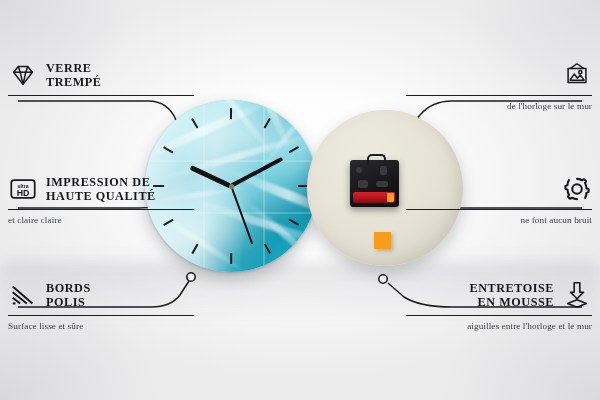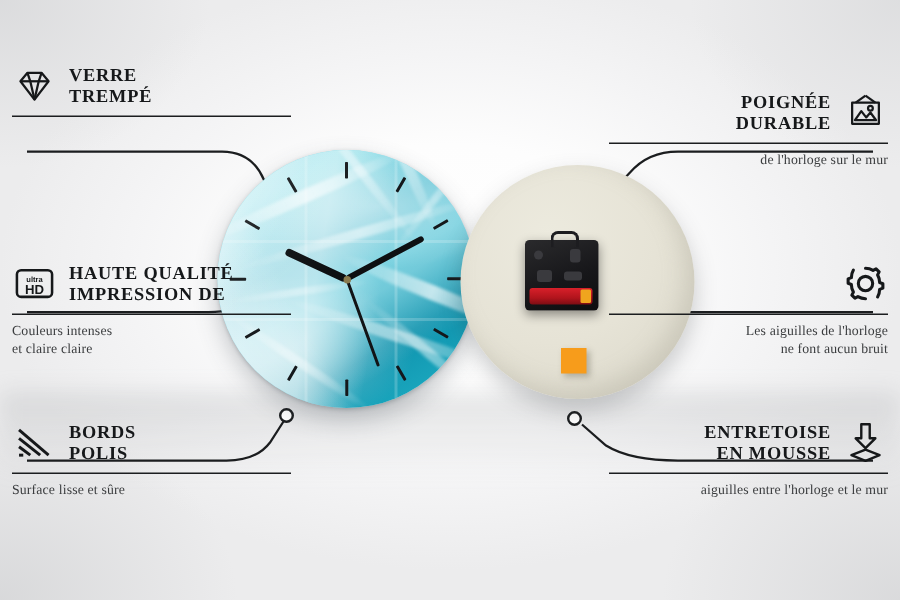--- a/index.html
+++ b/index.html
@@ -316,21 +316,21 @@
       <div class="mech-dot" style="left:30px; top:6px;  width:7px; height:9px; border-radius:2px;"></div>
       <div class="mech-dot" style="left:8px;  top:20px; width:10px; height:8px; border-radius:2px;"></div>
       <div class="mech-dot" style="left:26px; top:21px; width:12px; height:6px; border-radius:2px;"></div>
       <div class="battery">
         <div class="battery-plus"></div>
       </div>
     </div>
     <div class="foam"></div>
   </div>
 
-  <div class="feat left" style="top:40px;">
+  <div class="feat left" style="top:58px;">
     <div class="feat-head">
       <svg class="ico" viewBox="0 0 32 32">
         <g fill="none" stroke="#16181a" stroke-width="1.6" stroke-linejoin="round">
           <path d="M6,13 L11,7 L21,7 L26,13 L16,26 Z"></path>
           <path d="M6,13 L26,13"></path>
           <path d="M11,7 L13,13 L16,26"></path>
           <path d="M21,7 L19,13 L16,26"></path>
         </g>
       </svg>
       <div class="feat-title">
@@ -342,27 +342,26 @@
   </div>
 
   <div class="feat left" style="top:172px;">
     <div class="feat-head">
       <svg class="ico" viewBox="0 0 32 32">
         <rect x="3.5" y="6.5" width="25" height="19" rx="3" fill="none" stroke="#16181a" stroke-width="1.8"></rect>
         <text x="16" y="14.6" text-anchor="middle" font-family="Liberation Sans, sans-serif" font-size="5.4" font-weight="bold" fill="#16181a">ultra</text>
         <text x="16" y="23.2" text-anchor="middle" font-family="Liberation Sans, sans-serif" font-size="9.4" font-weight="bold" fill="#16181a">HD</text>
       </svg>
       <div class="feat-title">
+        <div>IMPRESSION DE</div>
         <div>HAUTE QUALITÉ</div>
-        <div>IMPRESSION DE</div>
       </div>
     </div>
     <div class="rule"></div>
     <div class="feat-desc">
-      <div>Couleurs intenses</div>
       <div>et claire claire</div>
     </div>
   </div>
 
   <div class="feat left" style="top:278px;">
     <div class="feat-head">
       <svg class="ico" viewBox="0 0 32 32">
         <g stroke="#16181a" stroke-width="2.1" stroke-linecap="butt">
           <line x1="5" y1="7" x2="26" y2="25"></line>
           <line x1="5" y1="13" x2="20" y2="25"></line>
@@ -385,24 +384,20 @@
     <div class="feat-head">
       <svg class="ico" viewBox="0 0 32 32">
         <g fill="none" stroke="#16181a" stroke-width="1.6" stroke-linejoin="round">
           <path d="M16,4 L9,9"></path>
           <path d="M16,4 L23,9"></path>
           <rect x="6.5" y="9" width="19" height="15"></rect>
           <path d="M8.5,21.5 L13,15 L16.5,19.5 L19.5,16 L23.5,21.5 Z"></path>
           <circle cx="19.5" cy="13" r="1.7"></circle>
         </g>
       </svg>
-      <div class="feat-title">
-        <div>POIGNÉE</div>
-        <div>DURABLE</div>
-      </div>
     </div>
     <div class="rule"></div>
     <div class="feat-desc">
       <div>de l'horloge sur le mur</div>
     </div>
   </div>
 
   <div class="feat right" style="top:172px;">
     <div class="feat-head">
       <svg class="ico" viewBox="0 0 32 32">
@@ -412,21 +407,20 @@
                    a10.8,10.8 0 0 1 -1.45,5.4"></path>
           <path d="M16,26.8 a10.8,10.8 0 0 1 -5.4,-1.45 l-2.1,1.1 -2.2,-2.2 1.1,-2.1
                    a10.8,10.8 0 0 1 -1.45,-5.4 l-2.3,-0.9 0,-3.1 2.3,-0.9
                    a10.8,10.8 0 0 1 1.45,-5.4"></path>
           <circle cx="16" cy="16" r="5.1"></circle>
         </g>
       </svg>
     </div>
     <div class="rule"></div>
     <div class="feat-desc">
-      <div>Les aiguilles de l'horloge</div>
       <div>ne font aucun bruit</div>
     </div>
   </div>
 
   <div class="feat right" style="top:278px;">
     <div class="feat-head">
       <svg class="ico" viewBox="0 0 32 32">
         <g fill="none" stroke="#16181a" stroke-width="1.7" stroke-linejoin="round">
           <path d="M13,3 L19,3 L19,13 L23,13 L16,20 L9,13 L13,13 Z"></path>
           <path d="M16,21 L26,25 L16,29 L6,25 Z"></path>

